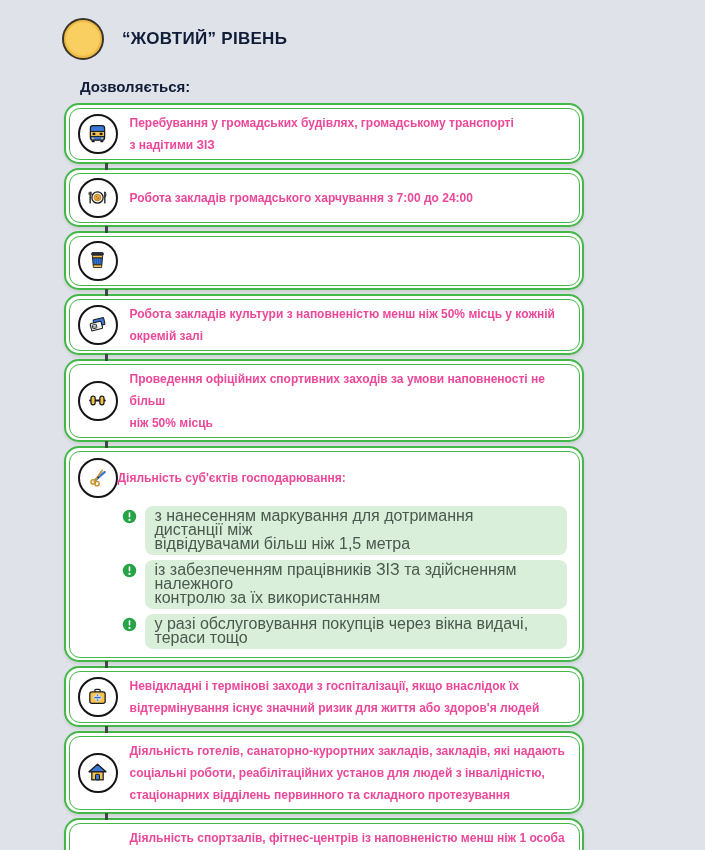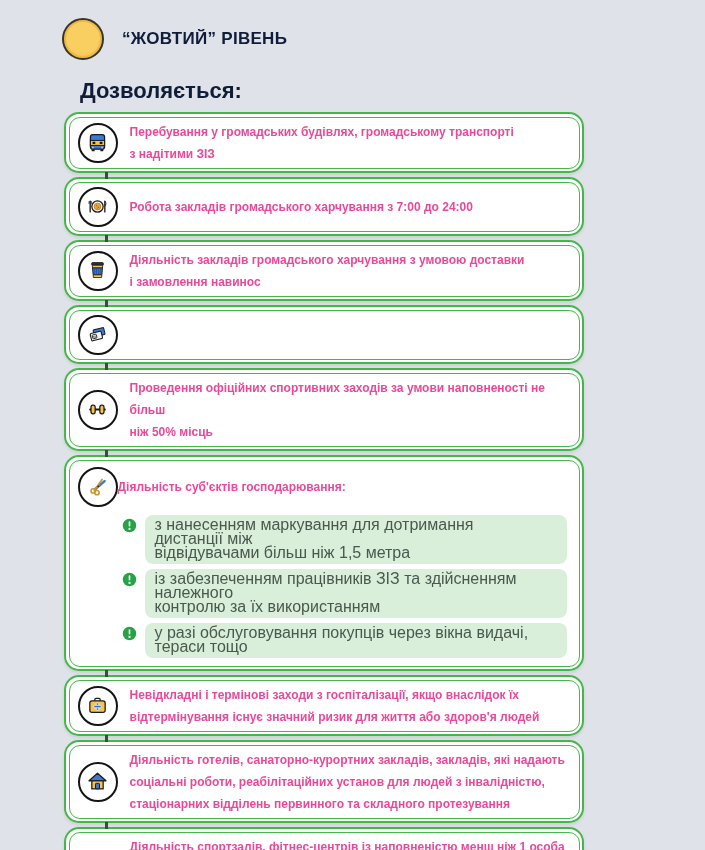--- a/index.html
+++ b/index.html
@@ -19,21 +19,21 @@
     border:2px solid #39342a;
     box-shadow:inset 0 0 0 2px #eeb844;
     flex:0 0 38px;
   }
   .header-title{
     margin-left:18px;font-size:17px;font-weight:800;color:#101d38;letter-spacing:.3px;
   }
 
   
   .section-title{
-    margin:18px 0 0 80px;font-size:22px;font-weight:800;color:#101d38;
+    margin:18px 0 0 80px;font-size:15px;font-weight:800;color:#101d38;
   }
 
   
   .cards{display:flex;flex-direction:column;gap:4px;padding:8px 62px 0 64px;}
   .card{
     position:relative;
     border:2.5px solid #44b749;border-radius:15px;background:#fff;padding:2.5px;
     box-shadow:0 2px 3px rgba(60,90,60,.12);
   }
   .card + .card::before{
@@ -120,37 +120,37 @@
       <div class="card-inner">
         <div class="icon-circle">
           <svg viewBox="0 0 30 30">
             <rect x="8" y="5.5" width="14" height="3.2" rx="1" fill="#27313f" stroke="#1b1b1b" stroke-width="1"></rect>
             <polygon points="8.7,8.7 21.3,8.7 20.9,12 9.1,12" fill="#f6c44e" stroke="#1b1b1b" stroke-width="1"></polygon>
             <polygon points="9.1,12 20.9,12 20.2,20.2 9.8,20.2" fill="#3a79d8" stroke="#1b1b1b" stroke-width="1.2"></polygon>
             <path d="M11.4 12.3 l0.3 7.6 M13.7 12.3 l0.1 7.6 M16.3 12.3 l-0.1 7.6 M18.6 12.3 l-0.3 7.6" stroke="#1e4f9e" stroke-width="1" fill="none"></path>
             <polygon points="9.8,20.2 20.2,20.2 19.9,23.4 10.1,23.4" fill="#f6c44e" stroke="#1b1b1b" stroke-width="1"></polygon>
           </svg>
         </div>
-        <div class="card-text">Діяльність закладів громадського харчування з умовою доставки
-і замовлення навинос</div>
       </div>
     </div>
 
     <div class="card">
       <div class="card-inner">
         <div class="icon-circle">
           <svg viewBox="0 0 30 30">
             <g transform="rotate(-14 15 15)">
               <rect x="11" y="8.5" width="13" height="8.5" rx="1.2" fill="#3a79d8" stroke="#1b1b1b" stroke-width="1.2"></rect>
               <rect x="6.5" y="12" width="13.5" height="9" rx="1.2" fill="#f2f2f2" stroke="#1b1b1b" stroke-width="1.3"></rect>
               <rect x="8.5" y="14.2" width="5" height="4.6" rx="0.6" fill="#ffffff" stroke="#1b1b1b" stroke-width="1"></rect>
               <text x="11" y="18" font-size="3.6" font-weight="bold" fill="#1b1b1b" text-anchor="middle">10</text>
             </g>
           </svg>
         </div>
+        <div class="card-text">Робота закладів культури з наповненістю менш ніж 50% місць у кожній
+окремій залі</div>
       </div>
     </div>
 
 
     <div class="card">
       <div class="card-inner">
         <div class="icon-circle">
           <svg viewBox="0 0 30 30">
             <rect x="5" y="13.9" width="20" height="2.2" rx="1.1" fill="#1b1b1b"></rect>
             <rect x="7.2" y="9.8" width="5" height="10.4" rx="2.4" fill="#f6c44e" stroke="#1b1b1b" stroke-width="1.5"></rect>

